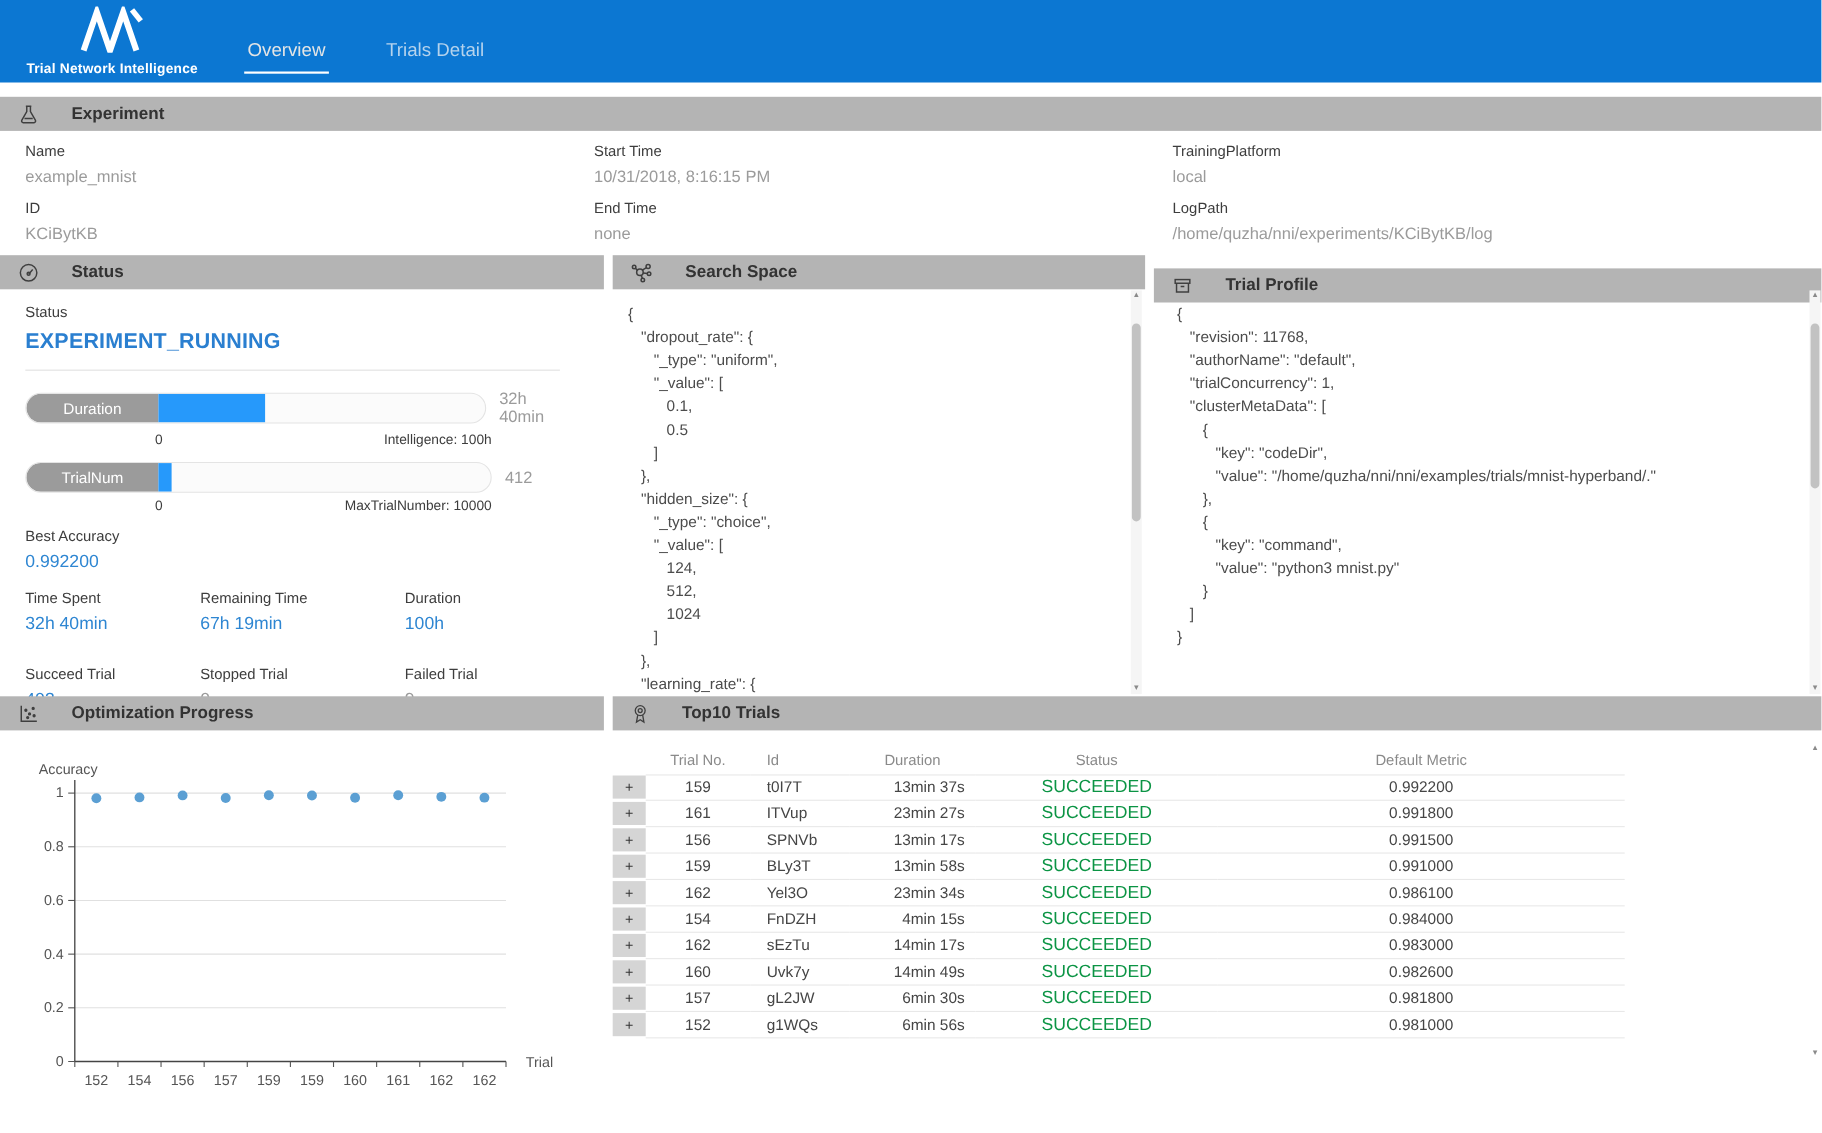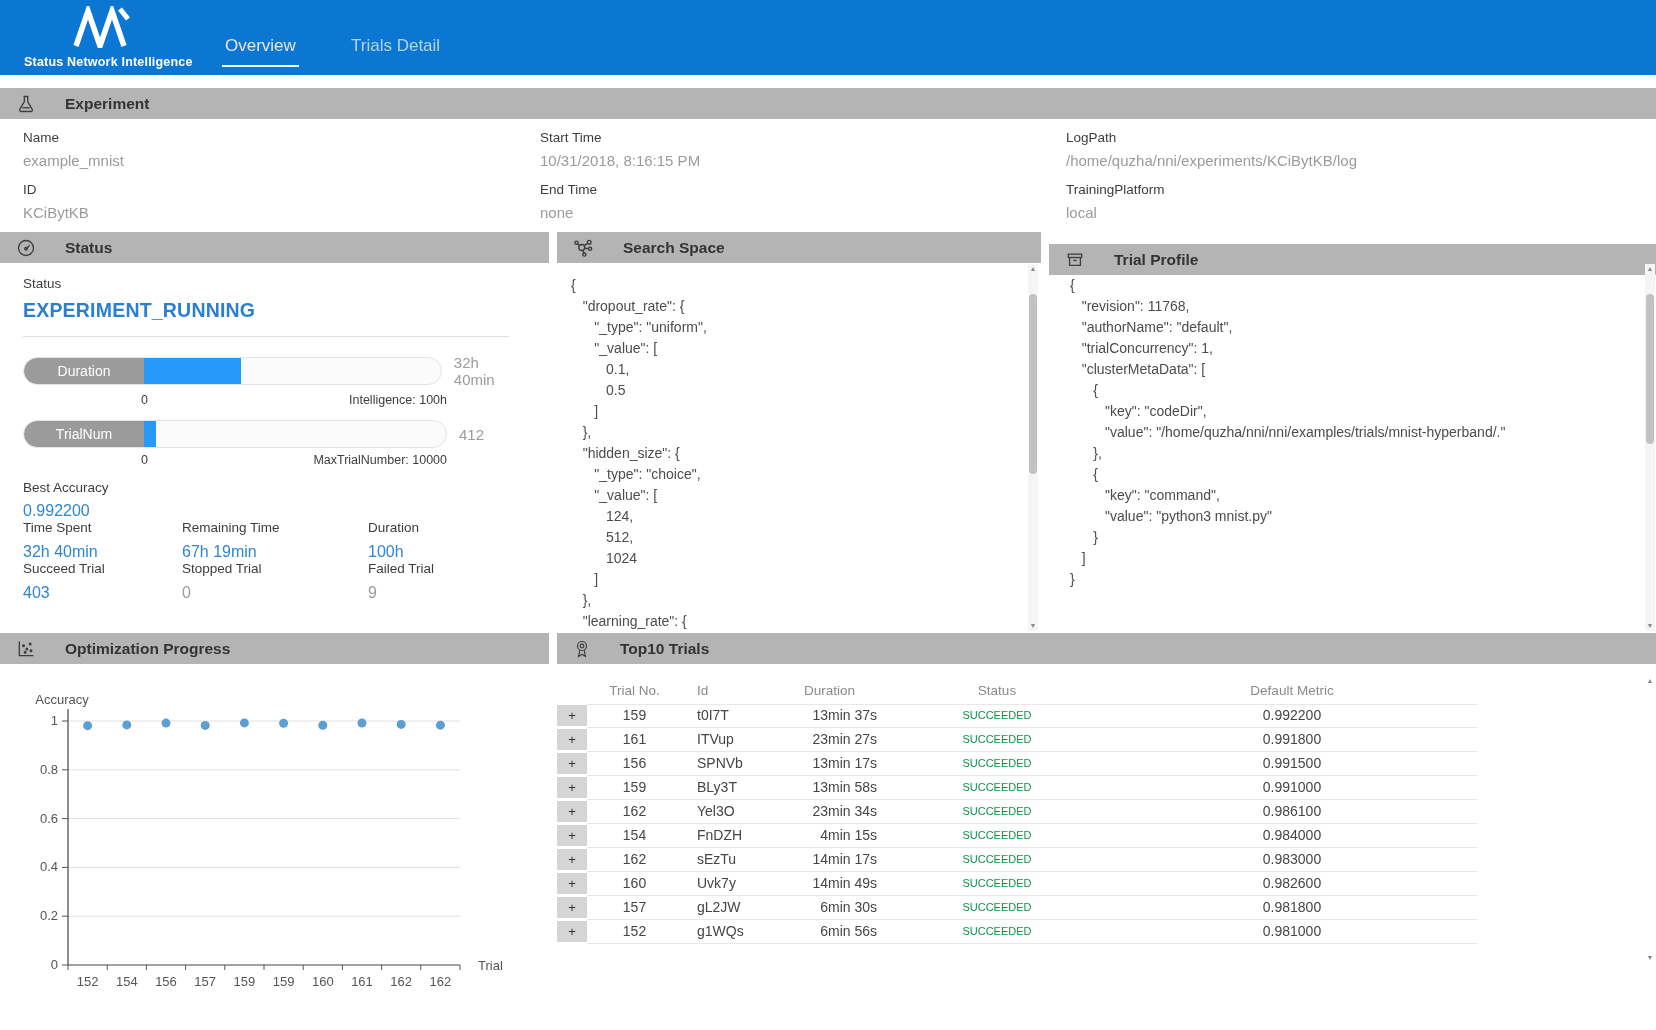--- a/index.html
+++ b/index.html
@@ -31,21 +31,21 @@
   .bar-block{margin-bottom:13px;}
   .bar-row{display:flex;align-items:center;}
   .bar-track{width:424px;height:28px;border:1px solid #e4e4e4;border-radius:15px;background:#fbfbfb;display:flex;overflow:hidden;box-sizing:border-box;}
   .bar-label{width:120px;background:#9b9b9b;color:#fff;font-size:14px;line-height:26px;text-align:center;border-radius:14px 0 0 14px;flex-shrink:0;}
   .bar-inner{flex:1;position:relative;}
   .bar-fill{position:absolute;left:0;top:0;bottom:0;background:#2699fb;}
   .bar-value{margin-left:12px;font-size:15px;color:#9b9b9b;}
   .bar-sub{width:424px;display:flex;justify-content:space-between;padding-left:118px;box-sizing:border-box;font-size:12.5px;color:#3d3d3d;margin-top:5px;}
   .best-acc{margin-top:8px;}
   .acc-value{font-size:16px;color:#2e86d2;margin-top:7px;}
-  #stats-grid{display:grid;grid-template-columns:159px 186px 155px;row-gap:0;}
+  #stats-grid{margin-top:16px;display:grid;grid-template-columns:159px 186px 155px;row-gap:28px;}
   .stat-value{font-size:16px;margin-top:8px;}
   .stat-value.blue{color:#2e86d2;}
   .stat-value.gray{color:#9b9b9b;}
   
   .json-pre{white-space:pre;font-size:14px;line-height:21px;color:#4c4c4c;margin:0;font-family:"Liberation Sans", sans-serif;}
   .json-clip{position:absolute;overflow:hidden;}
   
   .vscroll{position:absolute;width:10px;background:#f5f5f5;}
   .vscroll.bare{background:transparent;}
   .scroll-arrow{position:absolute;left:0;width:10px;height:10px;font-size:7px;line-height:10px;text-align:center;color:#8a8a8a;cursor:pointer;}
@@ -62,34 +62,34 @@
   .t-head,.t-row{display:grid;grid-template-columns:30px 95px 90px 115px 220px 370px 1fr;}
   .t-head{height:26px;line-height:26px;font-size:13.5px;color:#8a8a8a;}
   .t-row{height:24px;line-height:23px;font-size:14px;color:#454545;}
   .t-row > div:not(.t-expand), .t-head > div:not(.t-expand){border-bottom:1px solid #e8e8e8;}
   .t-head > .t-expand{border-bottom:none;}
   .t-no{text-align:center;}
   .t-id{padding-left:15px;}
   .t-dur{text-align:right;padding-right:10px;}
   .t-head .t-dur{text-align:center;padding-right:0;}
   .t-status{text-align:center;}
-  .t-status.val{color:#0b9444;font-size:11px;}
+  .t-status.val{color:#0b9444;font-size:16px;}
   .t-metric{text-align:center;}
   .t-expand{padding:1px 0;box-sizing:border-box;}
   .expand-btn{height:21px;background:#d5d5d5;color:#333;font-size:13px;line-height:21px;text-align:center;cursor:pointer;}
 </style>
 </head>
 <body>
 
 <div class="topnav">
   <svg class="logo" width="64" height="42" viewBox="0 0 64 42">
     <path d="M4 40 L16 5 L28 40 L40 5 L52 40" stroke="#fff" stroke-width="5.5" fill="none"></path>
     <path d="M48 3 L56 13" stroke="#fff" stroke-width="5" fill="none"></path>
   </svg>
-  <div class="brand">Status Network Intelligence</div>
+  <div class="brand">Trial Network Intelligence</div>
   <div class="tab active" style="left:222px">Overview</div>
   <div class="tab" style="left:348px">Trials Detail</div>
 </div>
 
 <div class="sec-head" style="left:0;top:88px;width:1656px">
   <span class="sec-icon">
     <svg width="20" height="20" viewBox="0 0 24 24">
         <path d="M9 3h6 M10 3v6l-5.5 9.5a1.8 1.8 0 0 0 1.6 2.5h11.8a1.8 1.8 0 0 0 1.6-2.5L14 9V3"></path>
         <path d="M7.5 16.5h9"></path>
       </svg>
@@ -111,26 +111,26 @@
       <div class="f-label">Start Time</div>
       <div class="f-value">10/31/2018, 8:16:15 PM</div>
     </div>
     <div class="exp-field">
       <div class="f-label">End Time</div>
       <div class="f-value">none</div>
     </div>
   </div>
 <div class="exp-col" style="left:1066px">
     <div class="exp-field">
+      <div class="f-label">TrainingPlatform</div>
+      <div class="f-value">local</div>
+    </div>
+    <div class="exp-field">
       <div class="f-label">LogPath</div>
       <div class="f-value">/home/quzha/nni/experiments/KCiBytKB/log</div>
-    </div>
-    <div class="exp-field">
-      <div class="f-label">TrainingPlatform</div>
-      <div class="f-value">local</div>
     </div>
   </div>
 
 <div class="sec-head" style="left:0;top:232px;width:549px">
   <span class="sec-icon">
     <svg width="20" height="20" viewBox="0 0 24 24">
         <circle cx="12" cy="12" r="9"></circle>
         <path d="M12 13.5 L16.5 8.5"></path>
         <circle cx="12" cy="13" r="1.6"></circle>
       </svg>

